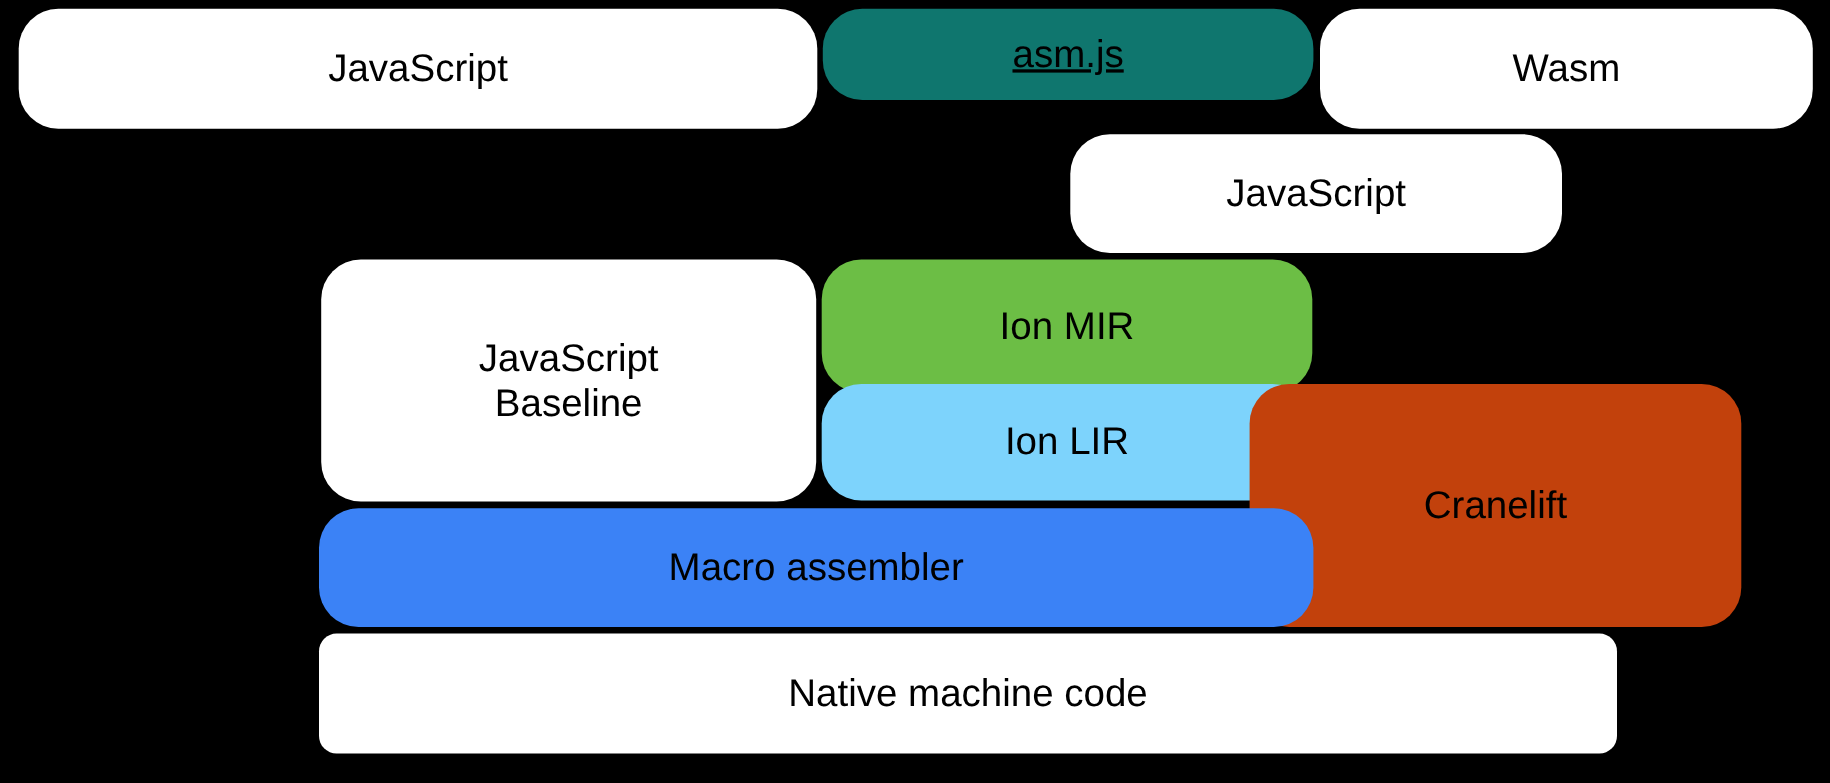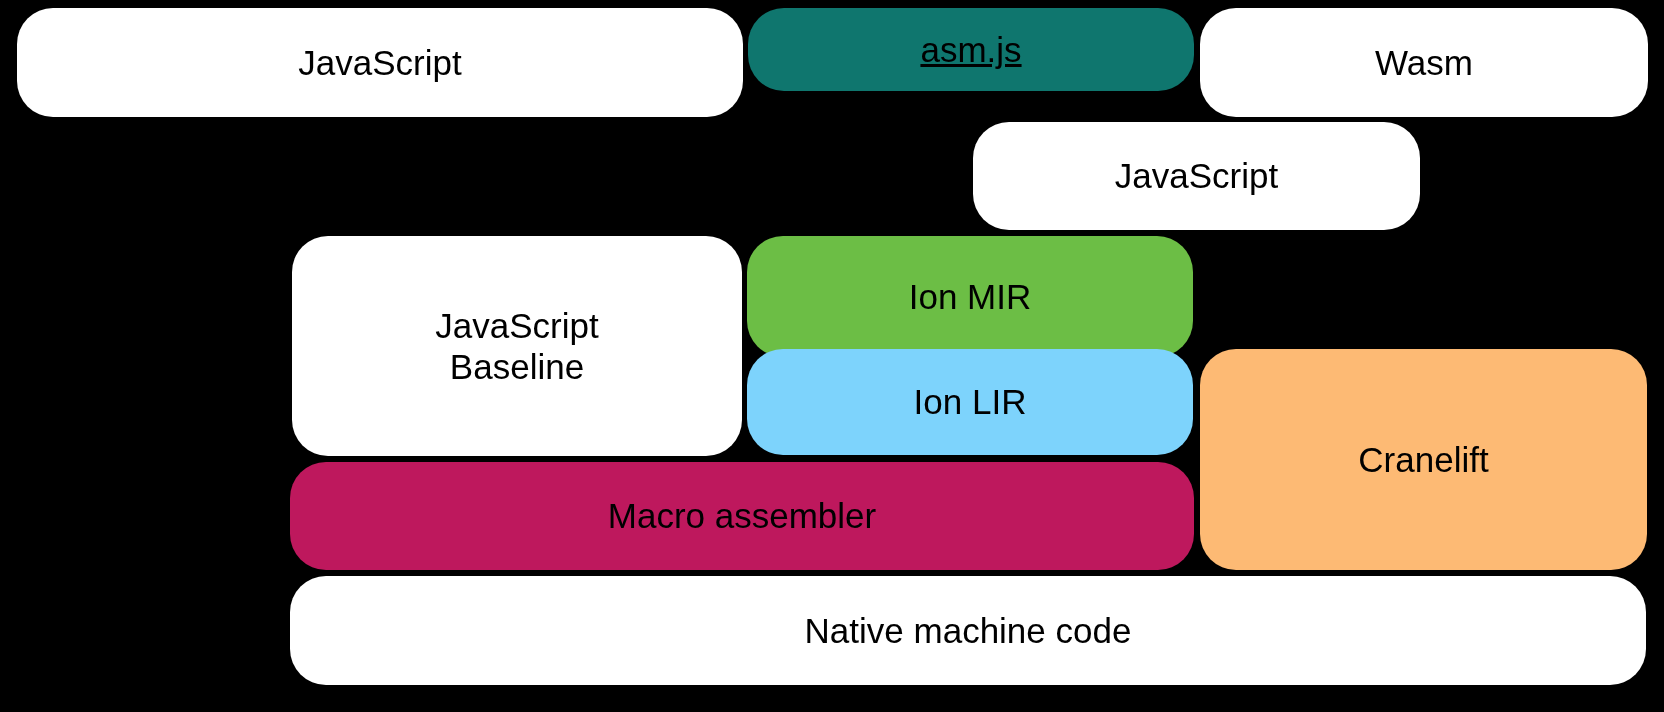--- a/index.html
+++ b/index.html
@@ -44,19 +44,19 @@
   <div class="box" style="left: 973px; top: 122px; width: 447px; height: 108px; background: rgb(255, 255, 255);">JavaScript</div>
 
 
   <div class="box" style="left: 292px; top: 236px; width: 450px; height: 220px; background: rgb(255, 255, 255);">JavaScript
 Baseline</div>
 
   <div class="box" style="left: 747px; top: 236px; width: 446px; height: 121px; background: rgb(108, 190, 69);">Ion MIR</div>
 
   <div class="box" style="left: 747px; top: 349px; width: 446px; height: 106px; background: #7dd3fc;">Ion LIR</div>
 
-  <div class="box" style="left: 1200px; top: 349px; width: 447px; height: 221px; background: #fdba74;">Cranelift</div>
+  <div class="box" style="left: 1136px; top: 349px; width: 447px; height: 221px; background: #c2410c;">Cranelift</div>
 
-  <div class="box" style="left: 290px; top: 462px; width: 904px; height: 108px; background: #be185d;">Macro assembler</div>
+  <div class="box" style="left: 290px; top: 462px; width: 904px; height: 108px; background: #3b82f6;">Macro assembler</div>
 
-  <div class="box" style="left: 290px; top: 576px; width: 1356px; height: 109px; background: rgb(255, 255, 255);">Native machine code</div>
+  <div class="box" style="left: 290px; top: 576px; width: 1180px; height: 109px; background: rgb(255, 255, 255); border-radius: 16px;">Native machine code</div>
 
 </div>
 
 </body></html>

